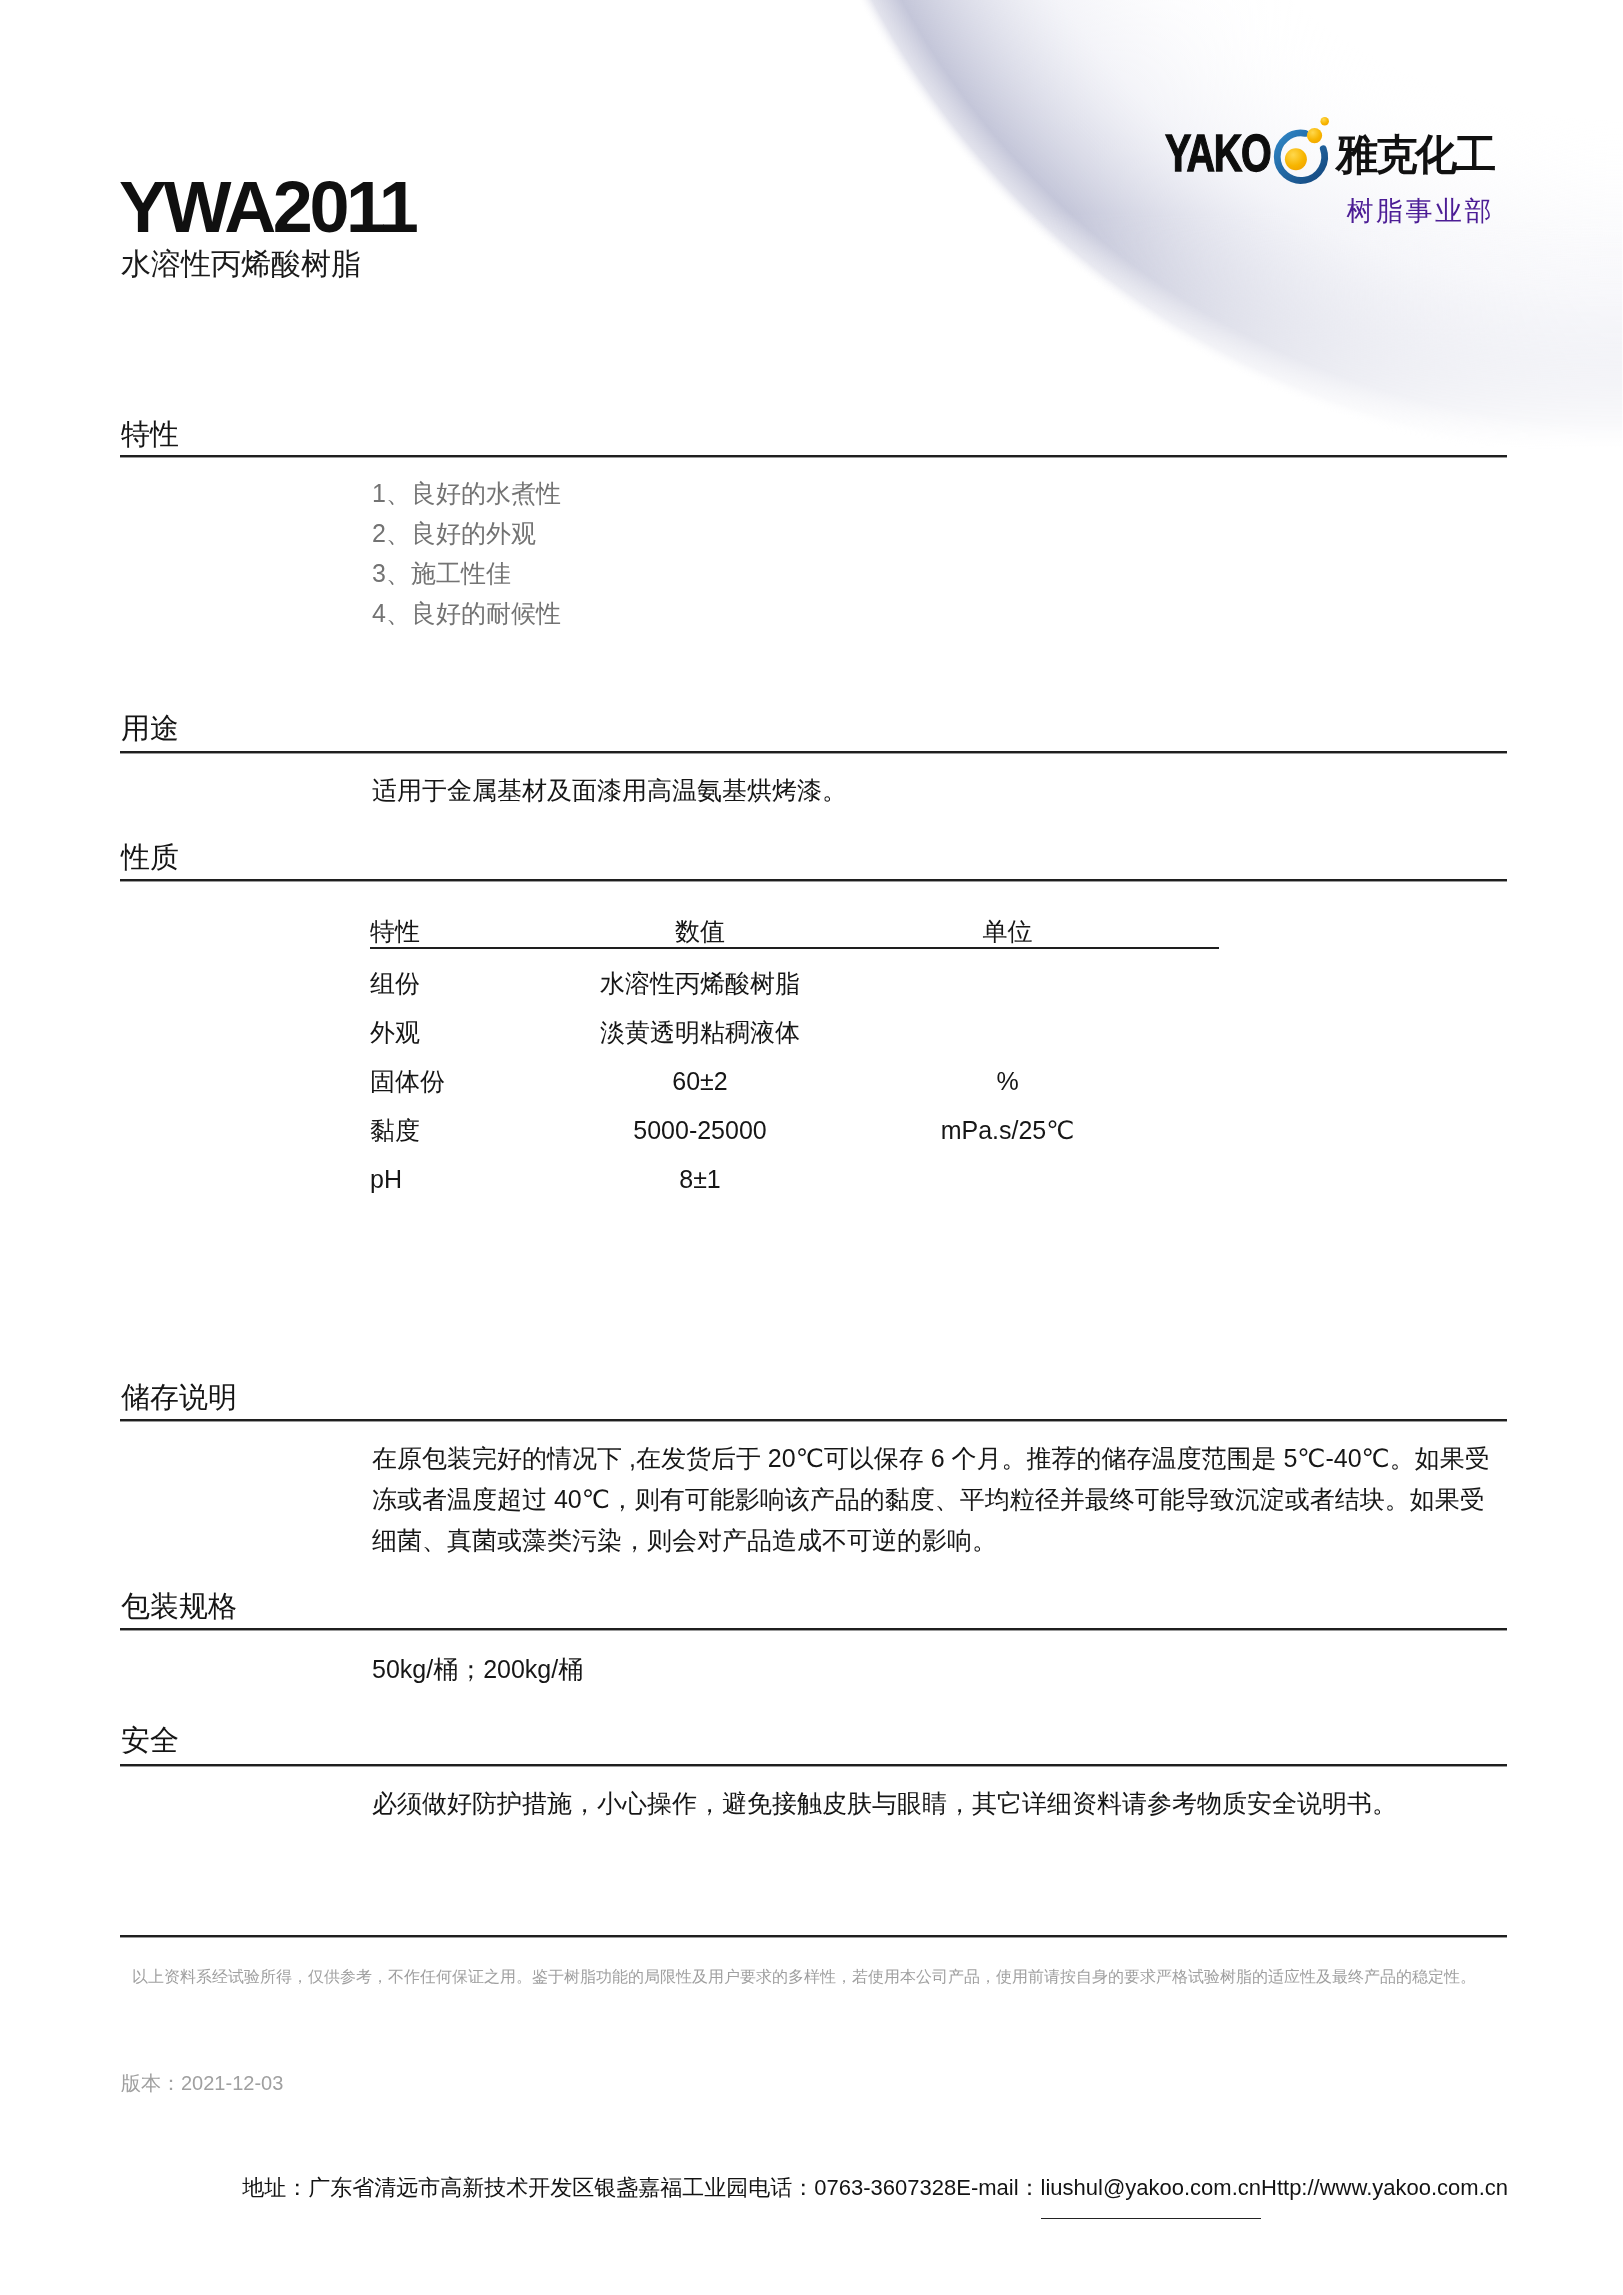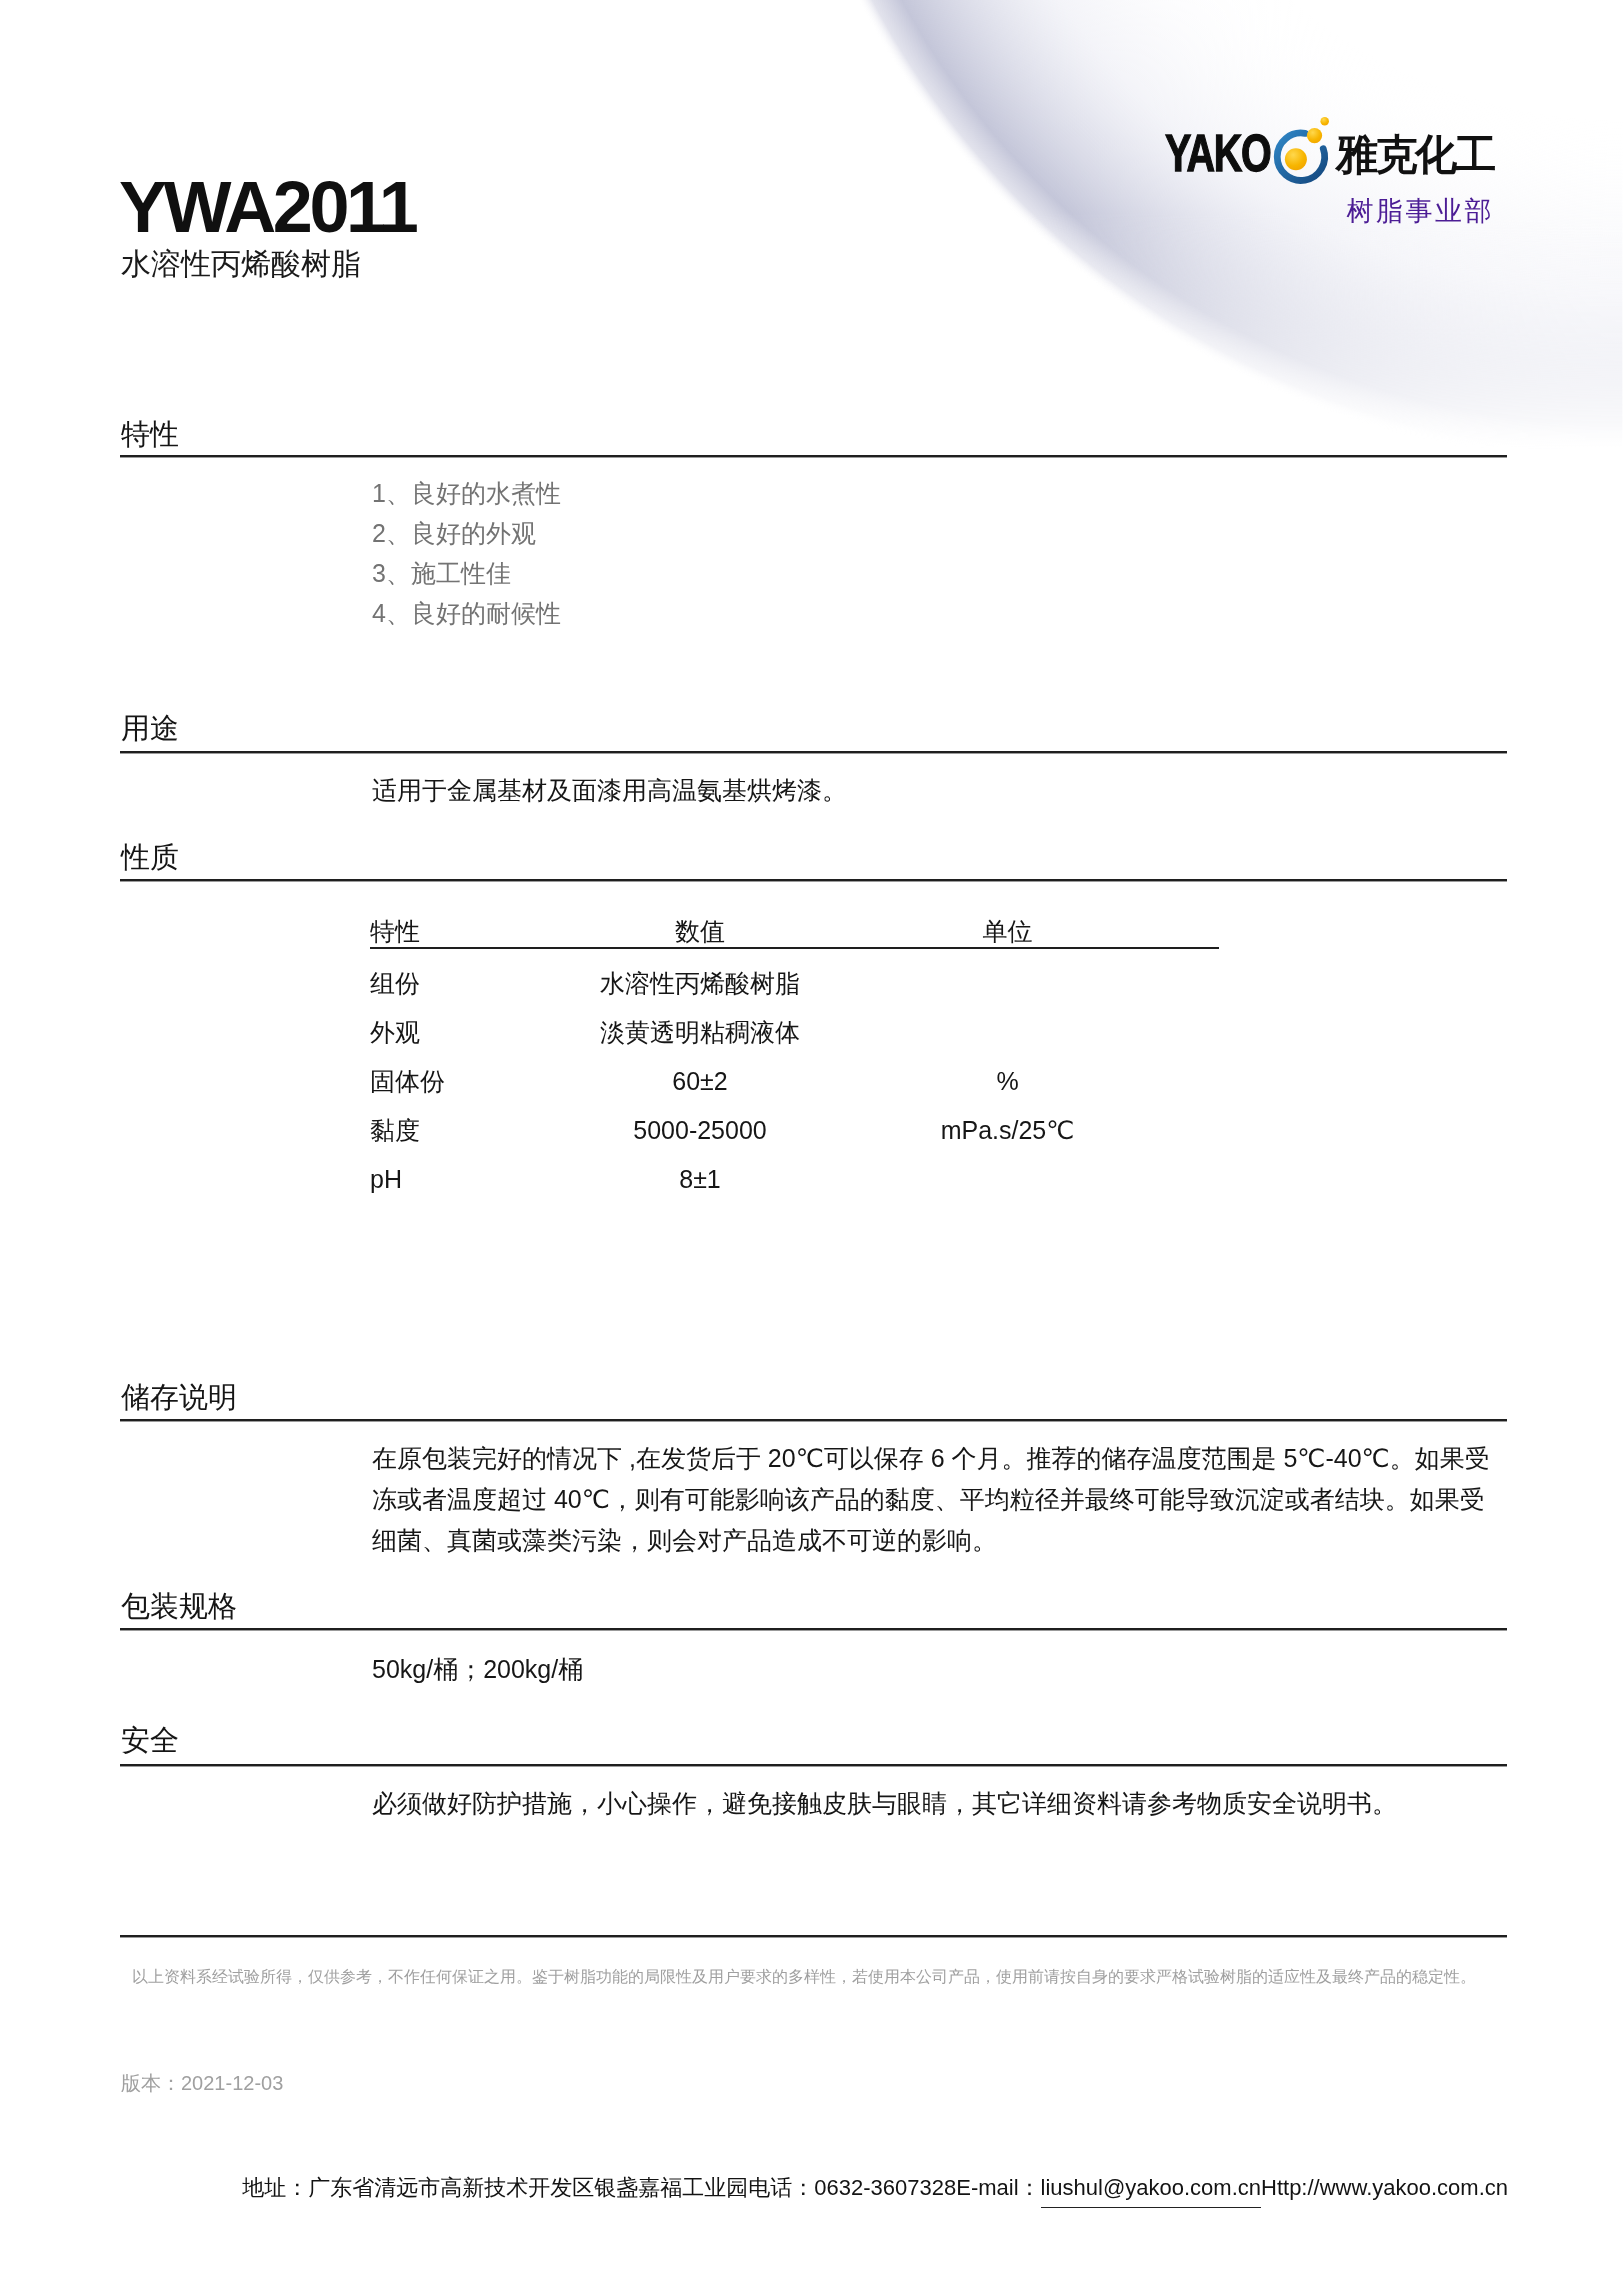--- a/index.html
+++ b/index.html
@@ -53,21 +53,21 @@
   .trow{height:49px;line-height:49px;}
   .tbody{top:959px;}
   
   .gray{color:#a0a0a0;}
   .disclaimer{left:132px;top:1953px;width:1387px;font-size:16px;line-height:48px;}
   .version{left:121px;top:2070px;font-size:20px;}
   .contact{left:121px;top:2173px;width:1387px;display:flex;
            justify-content:flex-end;align-items:baseline;
            font-size:22px;color:#131313;white-space:nowrap;}
   .contact .email a, .contact .email span.addr{
-    color:#131313;text-decoration:none;border-bottom:1.7px solid #222;padding-bottom:7px;}
+    color:#131313;text-decoration:none;border-bottom:1.7px solid #222;padding-bottom:18px;}
 </style>
 </head>
 <body>
 
 <div class="page">
 
   <svg class="swoosh" width="1623" height="473" viewBox="0 0 1920 560">
     <defs>
       <radialGradient id="swg" cx="1920" cy="-470" r="1020" gradientUnits="userSpaceOnUse">
         <stop offset="0.60" stop-color="#ffffff" stop-opacity="0"></stop>
@@ -169,21 +169,21 @@
   <div class="abs sec-title" style="top:1725px;">安全</div>
   <div class="abs rule" style="top:1764px;"></div>
   <div class="abs body-text indent" style="top:1783px;">必须做好防护措施，小心操作，避免接触皮肤与眼睛，其它详细资料请参考物质安全说明书。</div>
 
   <div class="abs rule" style="top:1935px;"></div>
   <div class="abs disclaimer gray">以上资料系经试验所得，仅供参考，不作任何保证之用。鉴于树脂功能的局限性及用户要求的多样性，若使用本公司产品，使用前请按自身的要求严格试验树脂的适应性及最终产品的稳定性。</div>
   <div class="abs version gray">版本：2021-12-03</div>
 
   <div class="abs contact">
     <span>地址：广东省清远市高新技术开发区银盏嘉福工业园</span>
-    <span>电话：0632-3607328</span>
+    <span>电话：0763-3607328</span>
     <span class="email">
       <span>E-mail：</span><a href="#">liushul@yakoo.com.cn</a>
     </span>
     <span>Http://www.yakoo.com.cn</span>
   </div>
 
 </div>
 
 
 </body></html>

